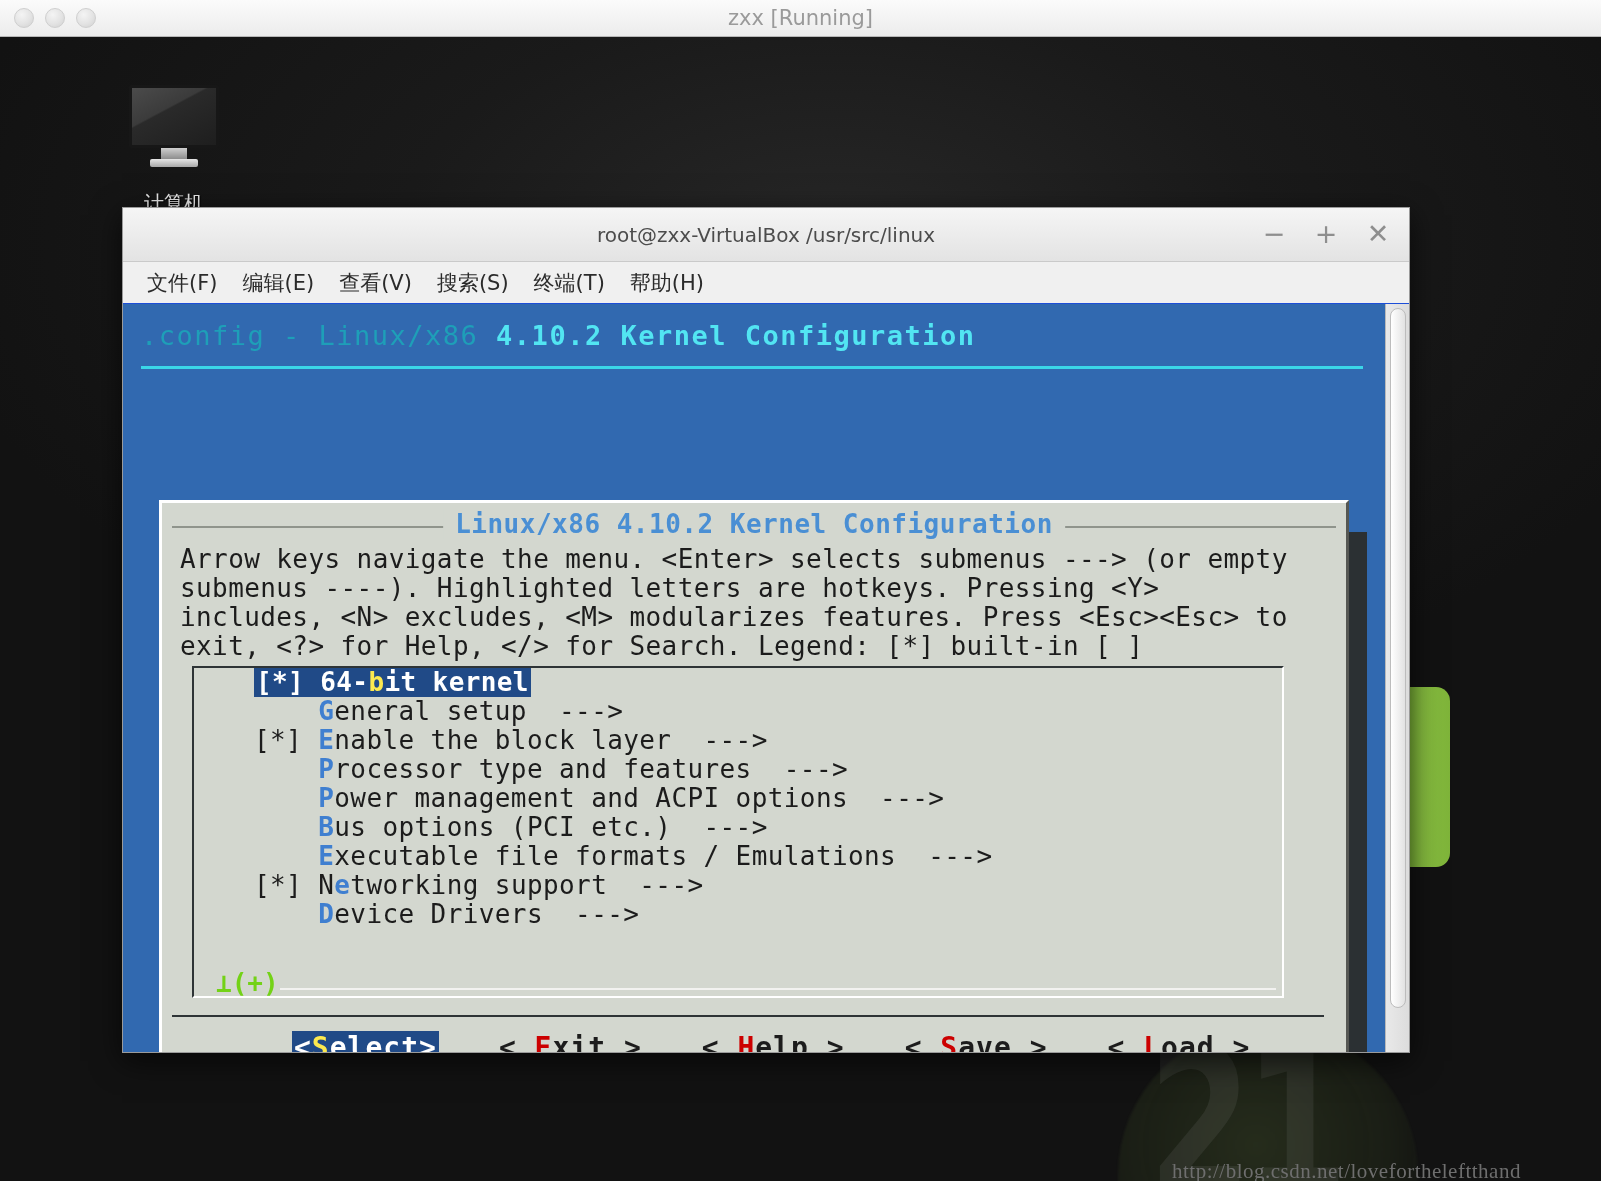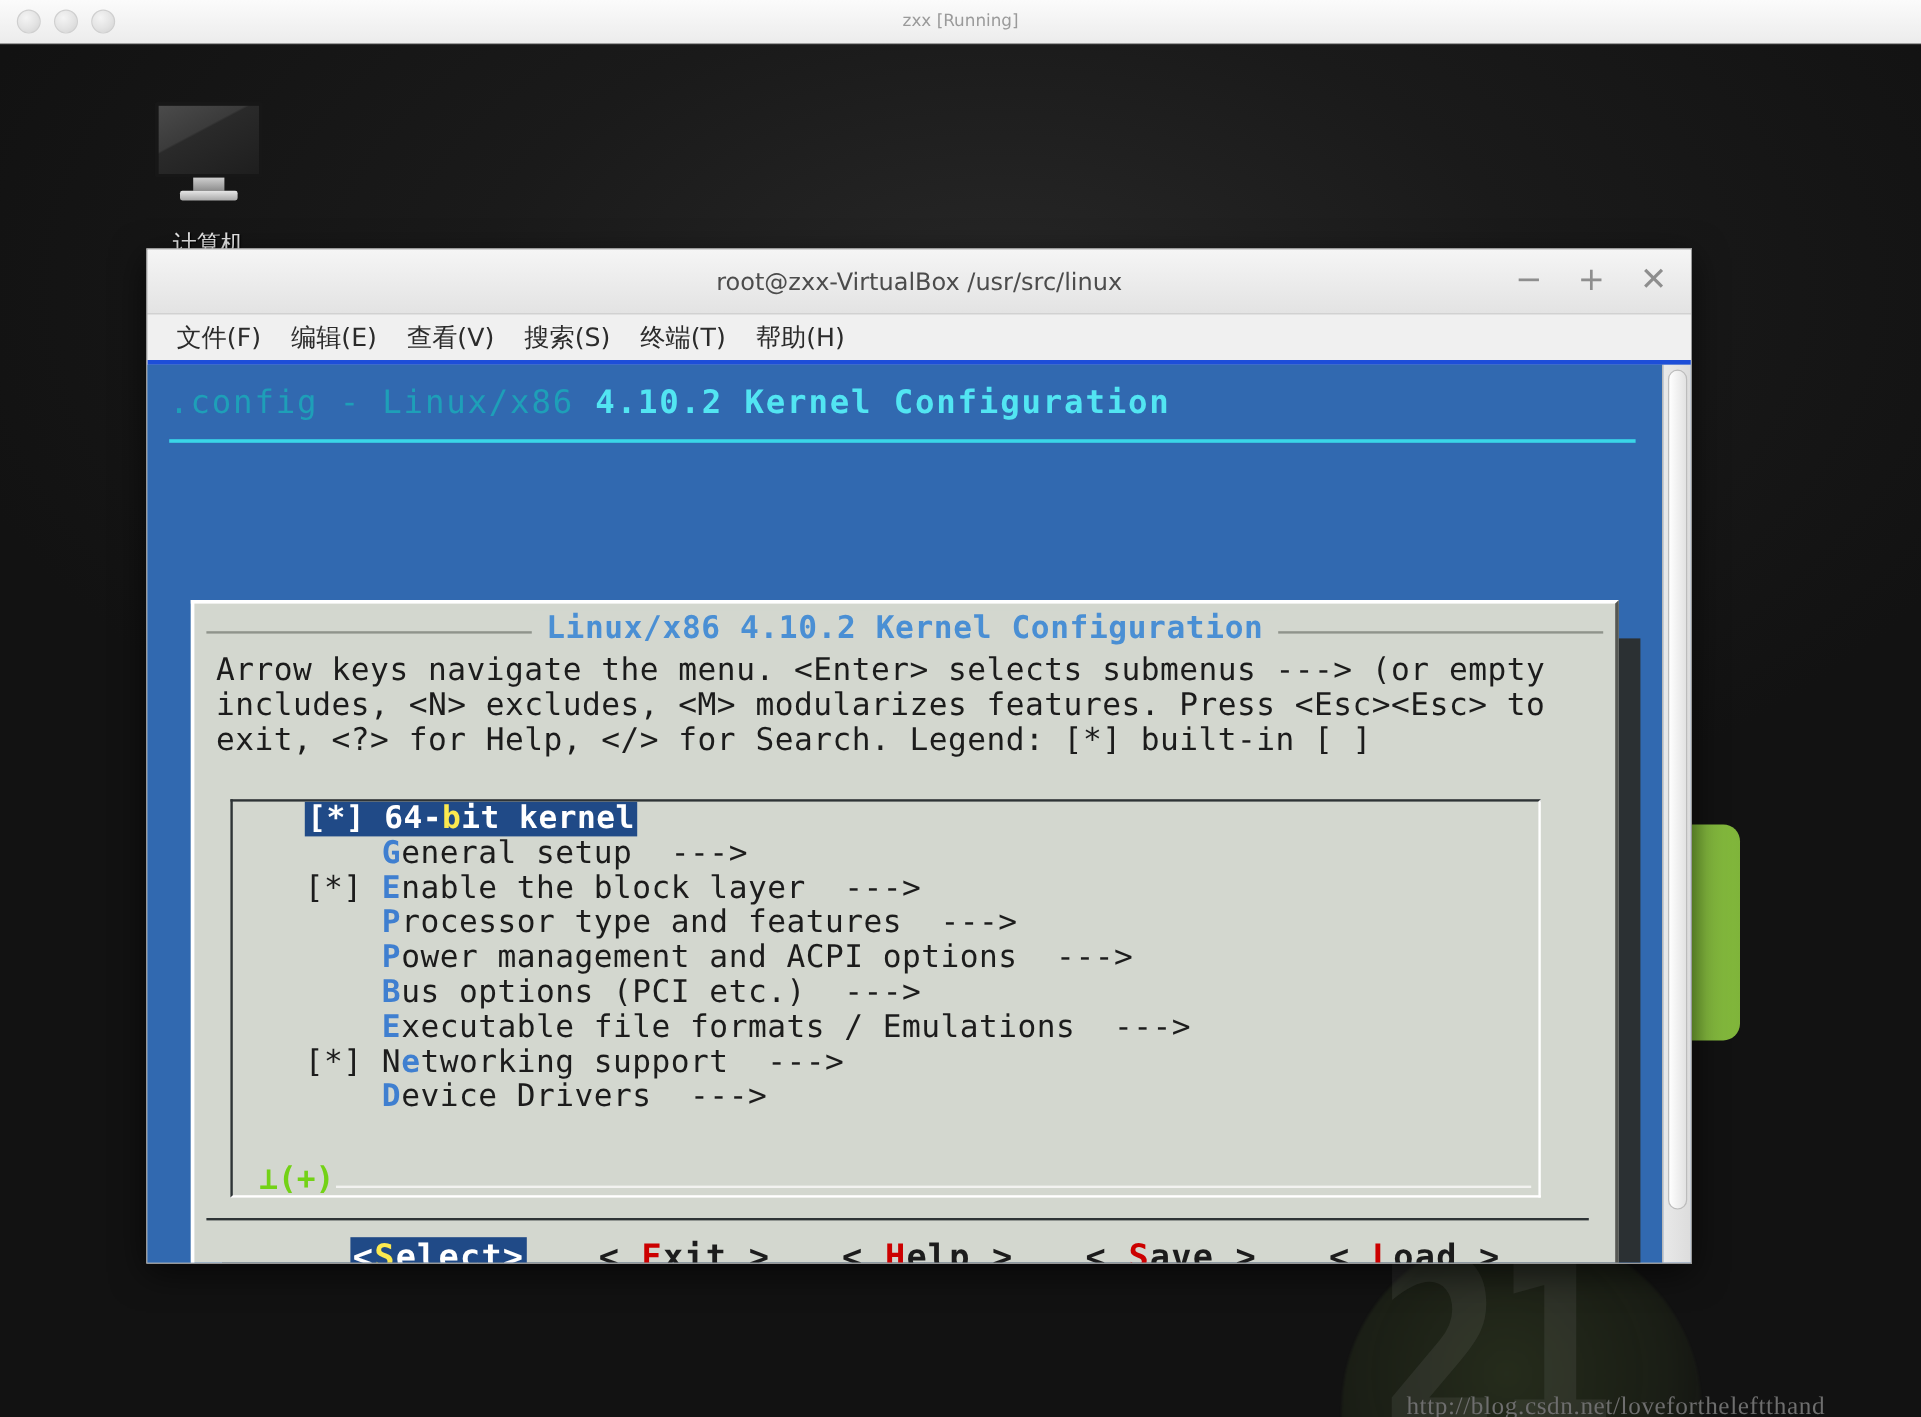--- a/index.html
+++ b/index.html
@@ -31,21 +31,21 @@
     border-radius: 50%;
     background: radial-gradient(circle at 38% 32%, #f4f4f4 0%, #e3e3e3 55%, #d0d0d0 100%);
     border: 1px solid #cfcfcf;
   }
   #vbox-title {
     position: absolute;
     left: 0; top: 0;
     width: 1601px;
     line-height: 36px;
     text-align: center;
-    font-size: 14px;
+    font-size: 21px;
     color: #9a9a9a;
     font-family: "DejaVu Sans", sans-serif;
   }
 
   
   #desktop {
     position: absolute;
     left: 0; top: 37px;
     width: 1601px; height: 1144px;
     background:
@@ -161,21 +161,21 @@
     font-family: "DejaVu Sans", sans-serif;
     cursor: default;
   }
   #terminal-menubar {
     height: 42px;
     background: #f0f0f0;
     display: flex;
     align-items: center;
     padding-left: 14px;
     gap: 5px;
-    border-bottom: 4px solid #1d4ed8;
+    border-bottom: 1px solid #1d4ed8;
   }
   .menu-item {
     font-size: 21px;
     color: #2b2b2b;
     padding: 3px 10px;
     font-family: "DejaVu Sans", sans-serif;
     white-space: nowrap;
   }
   #terminal-body {
     position: relative;
@@ -422,20 +422,21 @@
         <div id="mc-dialog">
 
           <div id="mc-dialog-title-row">
             <div class="title-rule" id="title-rule-left"></div>
             <div class="title-rule" id="title-rule-right"></div>
             <div id="mc-dialog-title">Linux/x86 4.10.2 Kernel Configuration</div>
           </div>
 
           <div id="mc-help">
             <div>Arrow keys navigate the menu.  &lt;Enter&gt; selects submenus ---&gt; (or empty</div>
+            <div>submenus ----).  Highlighted letters are hotkeys.  Pressing &lt;Y&gt;</div>
             <div>includes, &lt;N&gt; excludes, &lt;M&gt; modularizes features.  Press &lt;Esc&gt;&lt;Esc&gt; to</div>
             <div>exit, &lt;?&gt; for Help, &lt;/&gt; for Search.  Legend: [*] built-in  [ ]</div>
           </div>
 
           <div id="mc-listbox">
 
             <div class="mc-row selected"><span class="sel-box">[*] 64-<span class="hot-sel">b</span>it kernel</span></div>
               <div class="mc-row">    <span class="hot">G</span><span class="arr">eneral setup  ---&gt;</span></div>
               <div class="mc-row">[*] <span class="hot">E</span><span class="arr">nable the block layer  ---&gt;</span></div>
               <div class="mc-row">    <span class="hot">P</span><span class="arr">rocessor type and features  ---&gt;</span></div>

